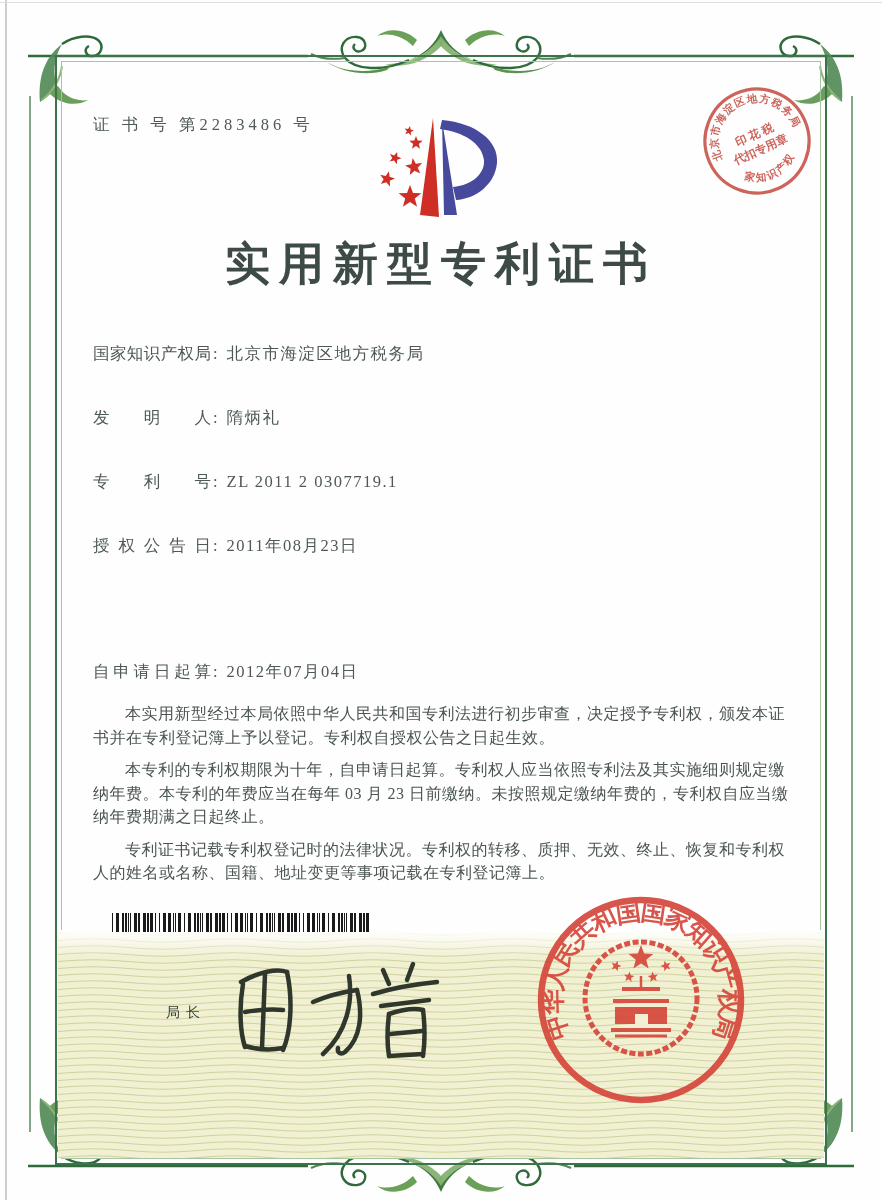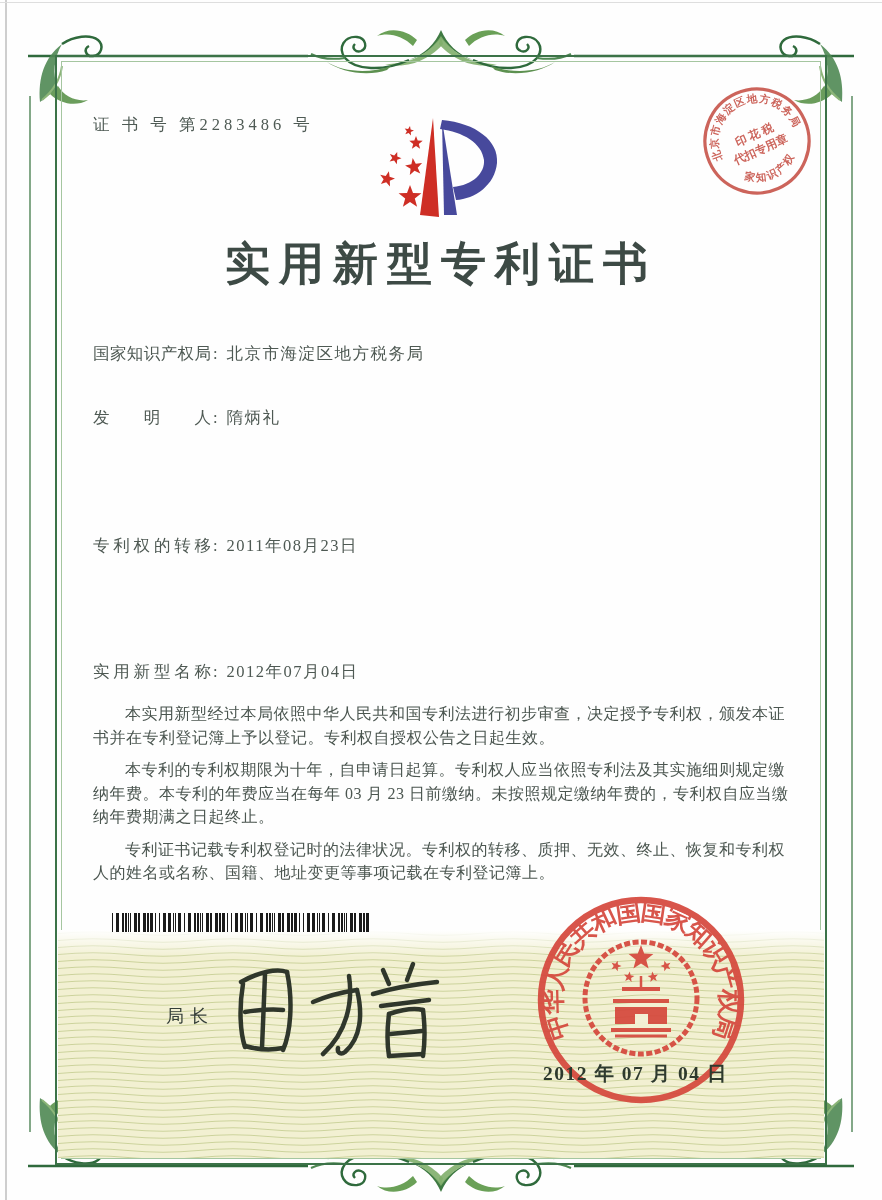--- a/index.html
+++ b/index.html
@@ -29,21 +29,21 @@
   .f-colon{margin:0 9px 0 2px;}
   .f-value{letter-spacing:1.5px;}
 
   .body-text{position:absolute;left:93px;top:702px;width:700px;color:#4b5650;font-size:16px;
              line-height:23.5px;letter-spacing:.5px;}
   .body-text p{margin:0 0 9px 0;text-indent:2em;font-family:Liberation Serif, serif;}
 
   .waves{position:absolute;left:58px;top:930px;width:766px;height:228px;z-index:1;}
   .barcode{position:absolute;left:112px;top:913px;width:266px;height:19px;z-index:2;font-size:0;line-height:0;}
 
-  .signer-title{position:absolute;left:166px;top:1004px;font-size:18px;letter-spacing:6px;color:#343e38;z-index:3;}
+  .signer-title{position:absolute;left:166px;top:1004px;font-size:14px;letter-spacing:6px;color:#343e38;z-index:3;}
   .signature-svg{position:absolute;left:225px;top:950px;width:220px;height:118px;z-index:3;}
 
   .office-seal{position:absolute;left:527px;top:886px;width:228px;height:228px;z-index:3;opacity:.92;}
   .issue-date{position:absolute;left:543px;top:1060px;font-size:19.5px;letter-spacing:1.5px;
               color:#2e3a2e;z-index:4;font-weight:600;}
   .page-footer{position:absolute;left:0;top:1110px;width:100%;text-align:center;font-size:15.5px;
                letter-spacing:3px;color:#475349;z-index:3;}
 
   .seal-text{font-family:"Liberation Serif","DejaVu Serif",serif;}
 </style>
@@ -186,25 +186,28 @@
   </svg>
 
   <div class="title">实用新型专利证书</div>
 
   <div class="field" style="top:343px">
     <span class="f-label">国家知识产权局</span><span class="f-colon">:</span><span class="f-value">北京市海淀区地方税务局</span>
   </div>
   <div class="field" style="top:407px">
     <span class="f-label">发明人</span><span class="f-colon">:</span><span class="f-value">隋炳礼</span>
   </div>
+  <div class="field" style="top:471px">
+    <span class="f-label">专利号</span><span class="f-colon">:</span><span class="f-value">ZL 2011 2 0307719.1</span>
+  </div>
   <div class="field" style="top:535px">
-    <span class="f-label">专利权的转移</span><span class="f-colon">:</span><span class="f-value">2011年08月23日</span>
+    <span class="f-label">授权公告日</span><span class="f-colon">:</span><span class="f-value">2011年08月23日</span>
   </div>
   <div class="field" style="top:661px">
-    <span class="f-label">实用新型名称</span><span class="f-colon">:</span><span class="f-value">2012年07月04日</span>
+    <span class="f-label">自申请日起算</span><span class="f-colon">:</span><span class="f-value">2012年07月04日</span>
   </div>
 
   <div class="body-text">
     <p>本实用新型经过本局依照中华人民共和国专利法进行初步审查，决定授予专利权，颁发本证书并在专利登记簿上予以登记。专利权自授权公告之日起生效。</p>
     <p>本专利的专利权期限为十年，自申请日起算。专利权人应当依照专利法及其实施细则规定缴纳年费。本专利的年费应当在每年 03 月 23 日前缴纳。未按照规定缴纳年费的，专利权自应当缴纳年费期满之日起终止。</p>
     <p>专利证书记载专利权登记时的法律状况。专利权的转移、质押、无效、终止、恢复和专利权人的姓名或名称、国籍、地址变更等事项记载在专利登记簿上。</p>
   </div>
 
   <div class="barcode"><i style="display: inline-block; height: 19px; background: rgb(26, 26, 26); width: 1px; margin-right: 3px;"></i><i style="display: inline-block; height: 19px; background: rgb(26, 26, 26); width: 3px; margin-right: 3px;"></i><i style="display: inline-block; height: 19px; background: rgb(26, 26, 26); width: 2px; margin-right: 1px;"></i><i style="display: inline-block; height: 19px; background: rgb(26, 26, 26); width: 2px; margin-right: 1px;"></i><i style="display: inline-block; height: 19px; background: rgb(26, 26, 26); width: 1px; margin-right: 1px;"></i><i style="display: inline-block; height: 19px; background: rgb(26, 26, 26); width: 1px; margin-right: 3px;"></i><i style="display: inline-block; height: 19px; background: rgb(26, 26, 26); width: 3px; margin-right: 1px;"></i><i style="display: inline-block; height: 19px; background: rgb(26, 26, 26); width: 2px; margin-right: 3px;"></i><i style="display: inline-block; height: 19px; background: rgb(26, 26, 26); width: 3px; margin-right: 1px;"></i><i style="display: inline-block; height: 19px; background: rgb(26, 26, 26); width: 2px; margin-right: 1px;"></i><i style="display: inline-block; height: 19px; background: rgb(26, 26, 26); width: 3px; margin-right: 2px;"></i><i style="display: inline-block; height: 19px; background: rgb(26, 26, 26); width: 1px; margin-right: 3px;"></i><i style="display: inline-block; height: 19px; background: rgb(26, 26, 26); width: 1px; margin-right: 3px;"></i><i style="display: inline-block; height: 19px; background: rgb(26, 26, 26); width: 3px; margin-right: 2px;"></i><i style="display: inline-block; height: 19px; background: rgb(26, 26, 26); width: 3px; margin-right: 2px;"></i><i style="display: inline-block; height: 19px; background: rgb(26, 26, 26); width: 1px; margin-right: 1px;"></i><i style="display: inline-block; height: 19px; background: rgb(26, 26, 26); width: 1px; margin-right: 2px;"></i><i style="display: inline-block; height: 19px; background: rgb(26, 26, 26); width: 3px; margin-right: 3px;"></i><i style="display: inline-block; height: 19px; background: rgb(26, 26, 26); width: 1px; margin-right: 3px;"></i><i style="display: inline-block; height: 19px; background: rgb(26, 26, 26); width: 3px; margin-right: 3px;"></i><i style="display: inline-block; height: 19px; background: rgb(26, 26, 26); width: 2px; margin-right: 1px;"></i><i style="display: inline-block; height: 19px; background: rgb(26, 26, 26); width: 2px; margin-right: 1px;"></i><i style="display: inline-block; height: 19px; background: rgb(26, 26, 26); width: 1px; margin-right: 1px;"></i><i style="display: inline-block; height: 19px; background: rgb(26, 26, 26); width: 1px; margin-right: 3px;"></i><i style="display: inline-block; height: 19px; background: rgb(26, 26, 26); width: 3px; margin-right: 1px;"></i><i style="display: inline-block; height: 19px; background: rgb(26, 26, 26); width: 2px; margin-right: 3px;"></i><i style="display: inline-block; height: 19px; background: rgb(26, 26, 26); width: 3px; margin-right: 1px;"></i><i style="display: inline-block; height: 19px; background: rgb(26, 26, 26); width: 2px; margin-right: 1px;"></i><i style="display: inline-block; height: 19px; background: rgb(26, 26, 26); width: 3px; margin-right: 2px;"></i><i style="display: inline-block; height: 19px; background: rgb(26, 26, 26); width: 1px; margin-right: 3px;"></i><i style="display: inline-block; height: 19px; background: rgb(26, 26, 26); width: 1px; margin-right: 3px;"></i><i style="display: inline-block; height: 19px; background: rgb(26, 26, 26); width: 3px; margin-right: 2px;"></i><i style="display: inline-block; height: 19px; background: rgb(26, 26, 26); width: 3px; margin-right: 2px;"></i><i style="display: inline-block; height: 19px; background: rgb(26, 26, 26); width: 1px; margin-right: 1px;"></i><i style="display: inline-block; height: 19px; background: rgb(26, 26, 26); width: 1px; margin-right: 2px;"></i><i style="display: inline-block; height: 19px; background: rgb(26, 26, 26); width: 3px; margin-right: 3px;"></i><i style="display: inline-block; height: 19px; background: rgb(26, 26, 26); width: 1px; margin-right: 3px;"></i><i style="display: inline-block; height: 19px; background: rgb(26, 26, 26); width: 3px; margin-right: 3px;"></i><i style="display: inline-block; height: 19px; background: rgb(26, 26, 26); width: 2px; margin-right: 1px;"></i><i style="display: inline-block; height: 19px; background: rgb(26, 26, 26); width: 2px; margin-right: 1px;"></i><i style="display: inline-block; height: 19px; background: rgb(26, 26, 26); width: 1px; margin-right: 1px;"></i><i style="display: inline-block; height: 19px; background: rgb(26, 26, 26); width: 1px; margin-right: 3px;"></i><i style="display: inline-block; height: 19px; background: rgb(26, 26, 26); width: 3px; margin-right: 1px;"></i><i style="display: inline-block; height: 19px; background: rgb(26, 26, 26); width: 2px; margin-right: 3px;"></i><i style="display: inline-block; height: 19px; background: rgb(26, 26, 26); width: 3px; margin-right: 1px;"></i><i style="display: inline-block; height: 19px; background: rgb(26, 26, 26); width: 2px; margin-right: 1px;"></i><i style="display: inline-block; height: 19px; background: rgb(26, 26, 26); width: 3px; margin-right: 2px;"></i><i style="display: inline-block; height: 19px; background: rgb(26, 26, 26); width: 1px; margin-right: 3px;"></i><i style="display: inline-block; height: 19px; background: rgb(26, 26, 26); width: 1px; margin-right: 3px;"></i><i style="display: inline-block; height: 19px; background: rgb(26, 26, 26); width: 3px; margin-right: 2px;"></i><i style="display: inline-block; height: 19px; background: rgb(26, 26, 26); width: 3px; margin-right: 2px;"></i><i style="display: inline-block; height: 19px; background: rgb(26, 26, 26); width: 1px; margin-right: 1px;"></i><i style="display: inline-block; height: 19px; background: rgb(26, 26, 26); width: 1px; margin-right: 2px;"></i><i style="display: inline-block; height: 19px; background: rgb(26, 26, 26); width: 3px; margin-right: 3px;"></i><i style="display: inline-block; height: 19px; background: rgb(26, 26, 26); width: 1px; margin-right: 3px;"></i><i style="display: inline-block; height: 19px; background: rgb(26, 26, 26); width: 3px; margin-right: 3px;"></i><i style="display: inline-block; height: 19px; background: rgb(26, 26, 26); width: 2px; margin-right: 1px;"></i><i style="display: inline-block; height: 19px; background: rgb(26, 26, 26); width: 2px; margin-right: 1px;"></i><i style="display: inline-block; height: 19px; background: rgb(26, 26, 26); width: 1px; margin-right: 1px;"></i><i style="display: inline-block; height: 19px; background: rgb(26, 26, 26); width: 1px; margin-right: 3px;"></i><i style="display: inline-block; height: 19px; background: rgb(26, 26, 26); width: 3px; margin-right: 1px;"></i><i style="display: inline-block; height: 19px; background: rgb(26, 26, 26); width: 2px; margin-right: 3px;"></i><i style="display: inline-block; height: 19px; background: rgb(26, 26, 26); width: 3px; margin-right: 1px;"></i><i style="display: inline-block; height: 19px; background: rgb(26, 26, 26); width: 2px; margin-right: 1px;"></i><i style="display: inline-block; height: 19px; background: rgb(26, 26, 26); width: 3px; margin-right: 2px;"></i></div>
 
@@ -252,16 +255,15 @@
         <path d="M95,103 H133" stroke="#d5473c" stroke-width="4" fill="none"></path>
         <path d="M86,115 H142" stroke="#d5473c" stroke-width="4" fill="none"></path>
         <rect x="88" y="121" width="52" height="17"></rect>
         <rect x="108" y="128" width="13" height="10" fill="#f4f1d6"></rect>
         <path d="M84,144 H144" stroke="#d5473c" stroke-width="4" fill="none"></path>
         <path d="M88,150 H140" stroke="#d5473c" stroke-width="3" fill="none"></path>
       </g>
     </g>
   </svg>
 
-  <div class="issue-date">2012 年 07 月 04 日</div>
 
 
 </div>
 
 </body></html>

